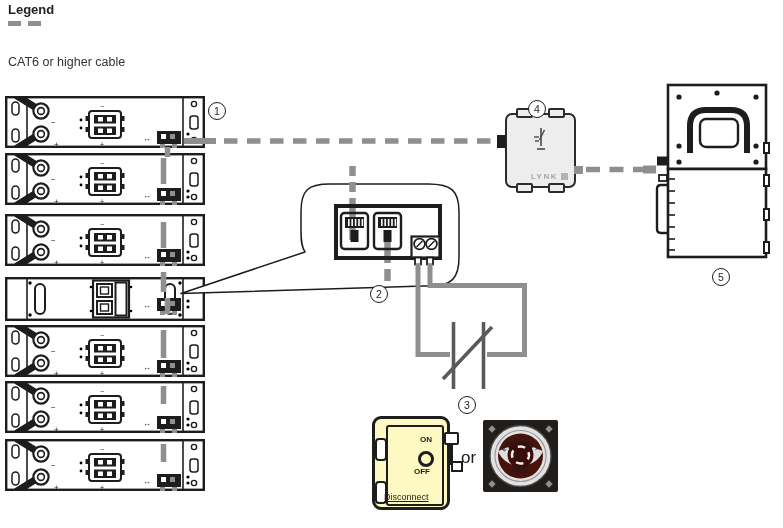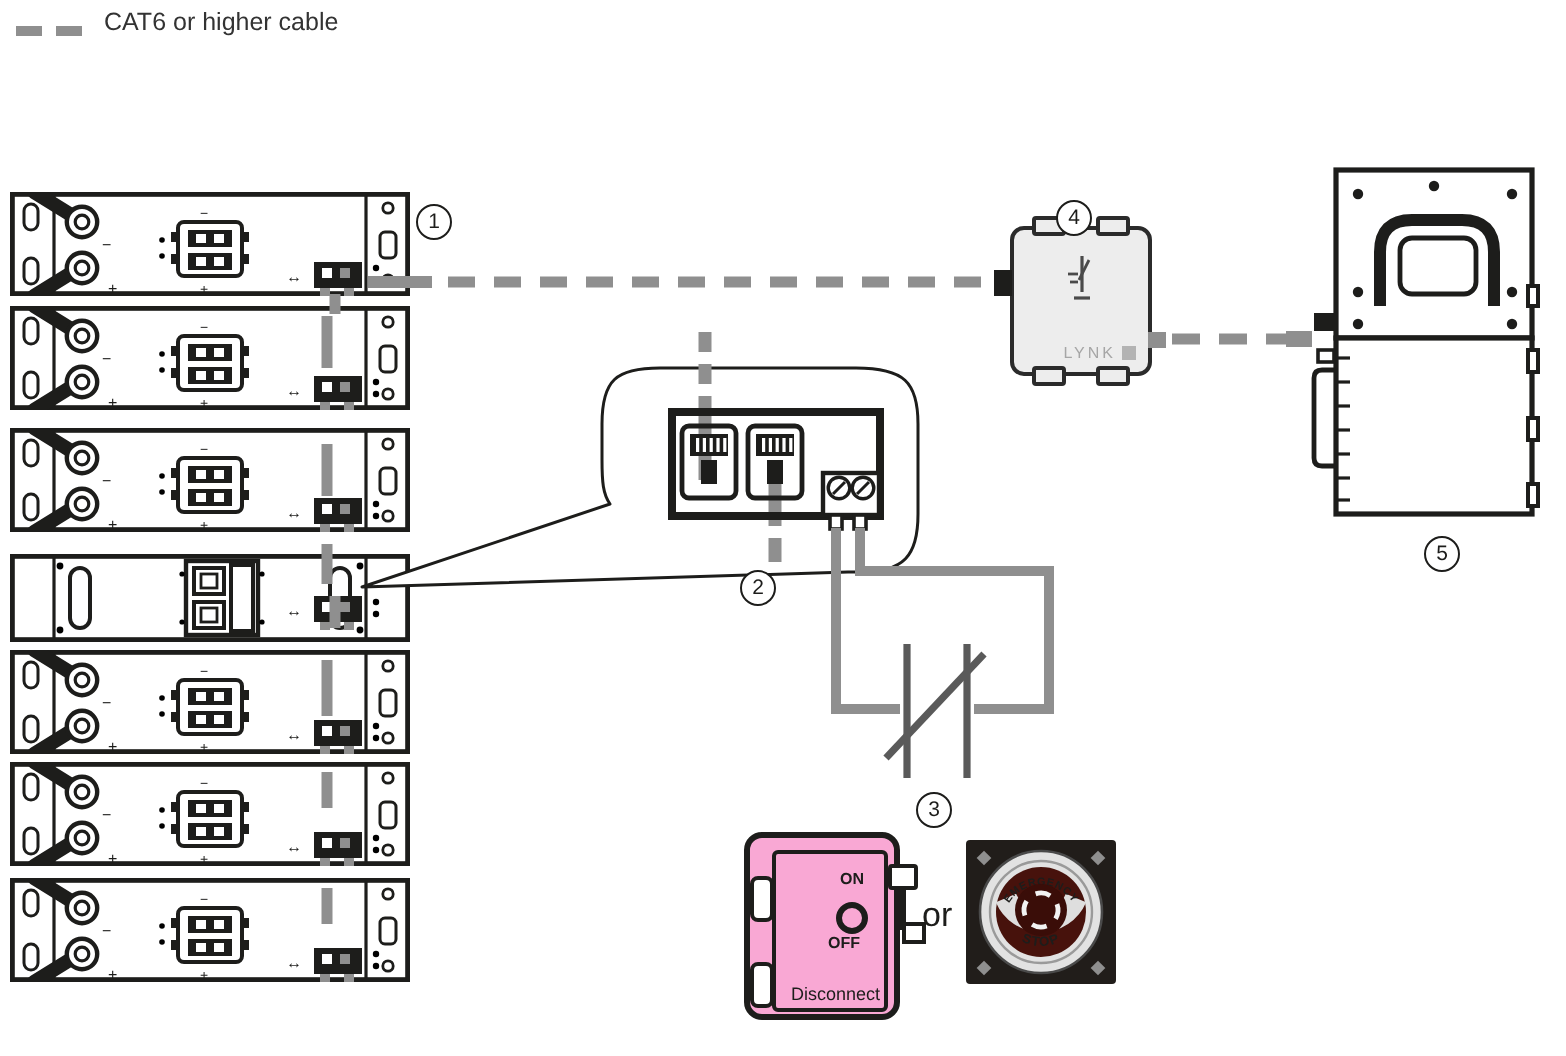--- a/index.html
+++ b/index.html
@@ -2,21 +2,21 @@
 <html><head>
 <meta charset="utf-8">
 <style>
   html,body{margin:0;padding:0;background:#fff;}
   #canvas{position:relative;width:783px;height:528px;background:#fff;overflow:hidden;
           font-family:"Liberation Sans",sans-serif;color:#1d1d1b;}
   .abs{position:absolute;}
   
   .legend{left:8px;top:2px;}
   .legend-title{font-size:13px;font-weight:bold;color:#222;margin-bottom:4px;}
-  .legend-row{display:flex;align-items:flex-end;height:16px;}
+  .legend-row{display:flex;align-items:flex-start;height:16px;flex-direction:column;}
   .legend-swatch{width:34px;height:5px;margin-right:10px;position:relative;flex:0 0 34px;}
   .sw-dash::before{content:"";position:absolute;left:0;top:0;width:13px;height:5px;background:#8f8f8f;}
   .sw-dash::after{content:"";position:absolute;left:20px;top:0;width:13px;height:5px;background:#8f8f8f;}
   .sw-solid{background:#8f8f8f;}
   .legend-label{font-size:12.5px;color:#333;}
   
   .marker{width:16px;height:16px;border:1.4px solid #1d1d1b;border-radius:50%;
           display:flex;align-items:center;justify-content:center;
           font-size:10.5px;line-height:1;color:#1d1d1b;background:#fff;z-index:6;}
   
@@ -25,31 +25,31 @@
   svg text{font-family:"Liberation Sans",sans-serif;fill:#1d1d1b;}
   
   #overlay{position:absolute;left:0;top:0;z-index:2;}
   
   .lynk{left:505px;top:113px;width:67px;height:71px;background:#ededed;
         border:2.5px solid #2b2b2b;border-radius:7px;z-index:3;}
   .lynk-tab{position:absolute;width:13px;height:6px;background:#ededed;border:2px solid #2b2b2b;border-radius:2px;}
   .lynk-conn-left{position:absolute;left:-10px;top:20px;width:9px;height:13px;background:#1d1d1b;}
   .lynk-conn-right{position:absolute;right:-9px;top:51px;width:9px;height:8px;background:#8f8f8f;}
   .lynk-brand{position:absolute;right:6px;bottom:5px;display:flex;align-items:center;gap:3px;}
-  .lynk-brand span{font-size:8px;font-weight:normal;letter-spacing:1.5px;color:#a6a6a6;}
+  .lynk-brand span{font-size:8px;font-weight:bold;letter-spacing:1.5px;color:#a6a6a6;}
   .lynk-sq{width:7px;height:7px;background:#b3b3b3;}
   
-  .disc{left:372px;top:416px;width:72px;height:88px;background:#f9a8d4;
+  .disc{left:372px;top:416px;width:72px;height:88px;background:#fef9c3;
         border:3px solid #1d1d1b;border-radius:9px;z-index:3;}
   .disc-door{position:absolute;left:11px;top:6px;width:54px;height:77px;border:2px solid #1d1d1b;border-radius:3px;}
   .disc-hinge{position:absolute;left:0px;width:8px;height:19px;border:2px solid #1d1d1b;border-radius:4px;background:#fff;}
   .disc-on{position:absolute;left:45px;top:16px;font-size:8px;font-weight:bold;}
   .disc-knob{position:absolute;left:43px;top:32px;width:10px;height:10px;border:3px solid #1d1d1b;border-radius:50%;}
   .disc-off{position:absolute;left:39px;top:48px;font-size:8px;font-weight:bold;}
-  .disc-label{position:absolute;left:9px;bottom:5px;width:56px;text-align:right;font-size:9px;}
+  .disc-label{position:absolute;left:9px;bottom:5px;width:56px;text-align:left;font-size:9px;text-decoration:underline;}
   .disc-cap{position:absolute;left:69px;top:13px;width:11px;height:9px;border:2px solid #1d1d1b;border-radius:2px;background:#fff;}
   .disc-stem{position:absolute;left:73px;top:24px;width:5px;height:22px;background:#1d1d1b;}
   .disc-foot{position:absolute;left:76px;top:42px;width:8px;height:7px;border:2px solid #1d1d1b;background:#fff;}
   .or-text{left:461px;top:448px;font-size:17px;color:#1d1d1b;z-index:3;}
 </style>
 </head>
 <body>
 
 <div id="canvas">
 
@@ -329,20 +329,21 @@
     <div class="disc-off">OFF</div>
     <div class="disc-label">Disconnect</div>
     <div class="disc-cap"></div>
     <div class="disc-stem"></div>
     <div class="disc-foot"></div>
   </div>
 
   <div class="abs or-text">or</div>
 
   <div class="abs legend">
+    <div class="legend-title">Legend</div>
     <div class="legend-row">
       <span class="legend-swatch sw-dash"></span>
       <span class="legend-label">CAT6 or higher cable</span>
     </div>
   </div>
 
   <div class="abs marker" style="left:208px;top:102px;">1</div>
   <div class="abs marker" style="left:370px;top:285px;">2</div>
   <div class="abs marker" style="left:458px;top:396px;">3</div>
   <div class="abs marker" style="left:528px;top:100px;">4</div>

